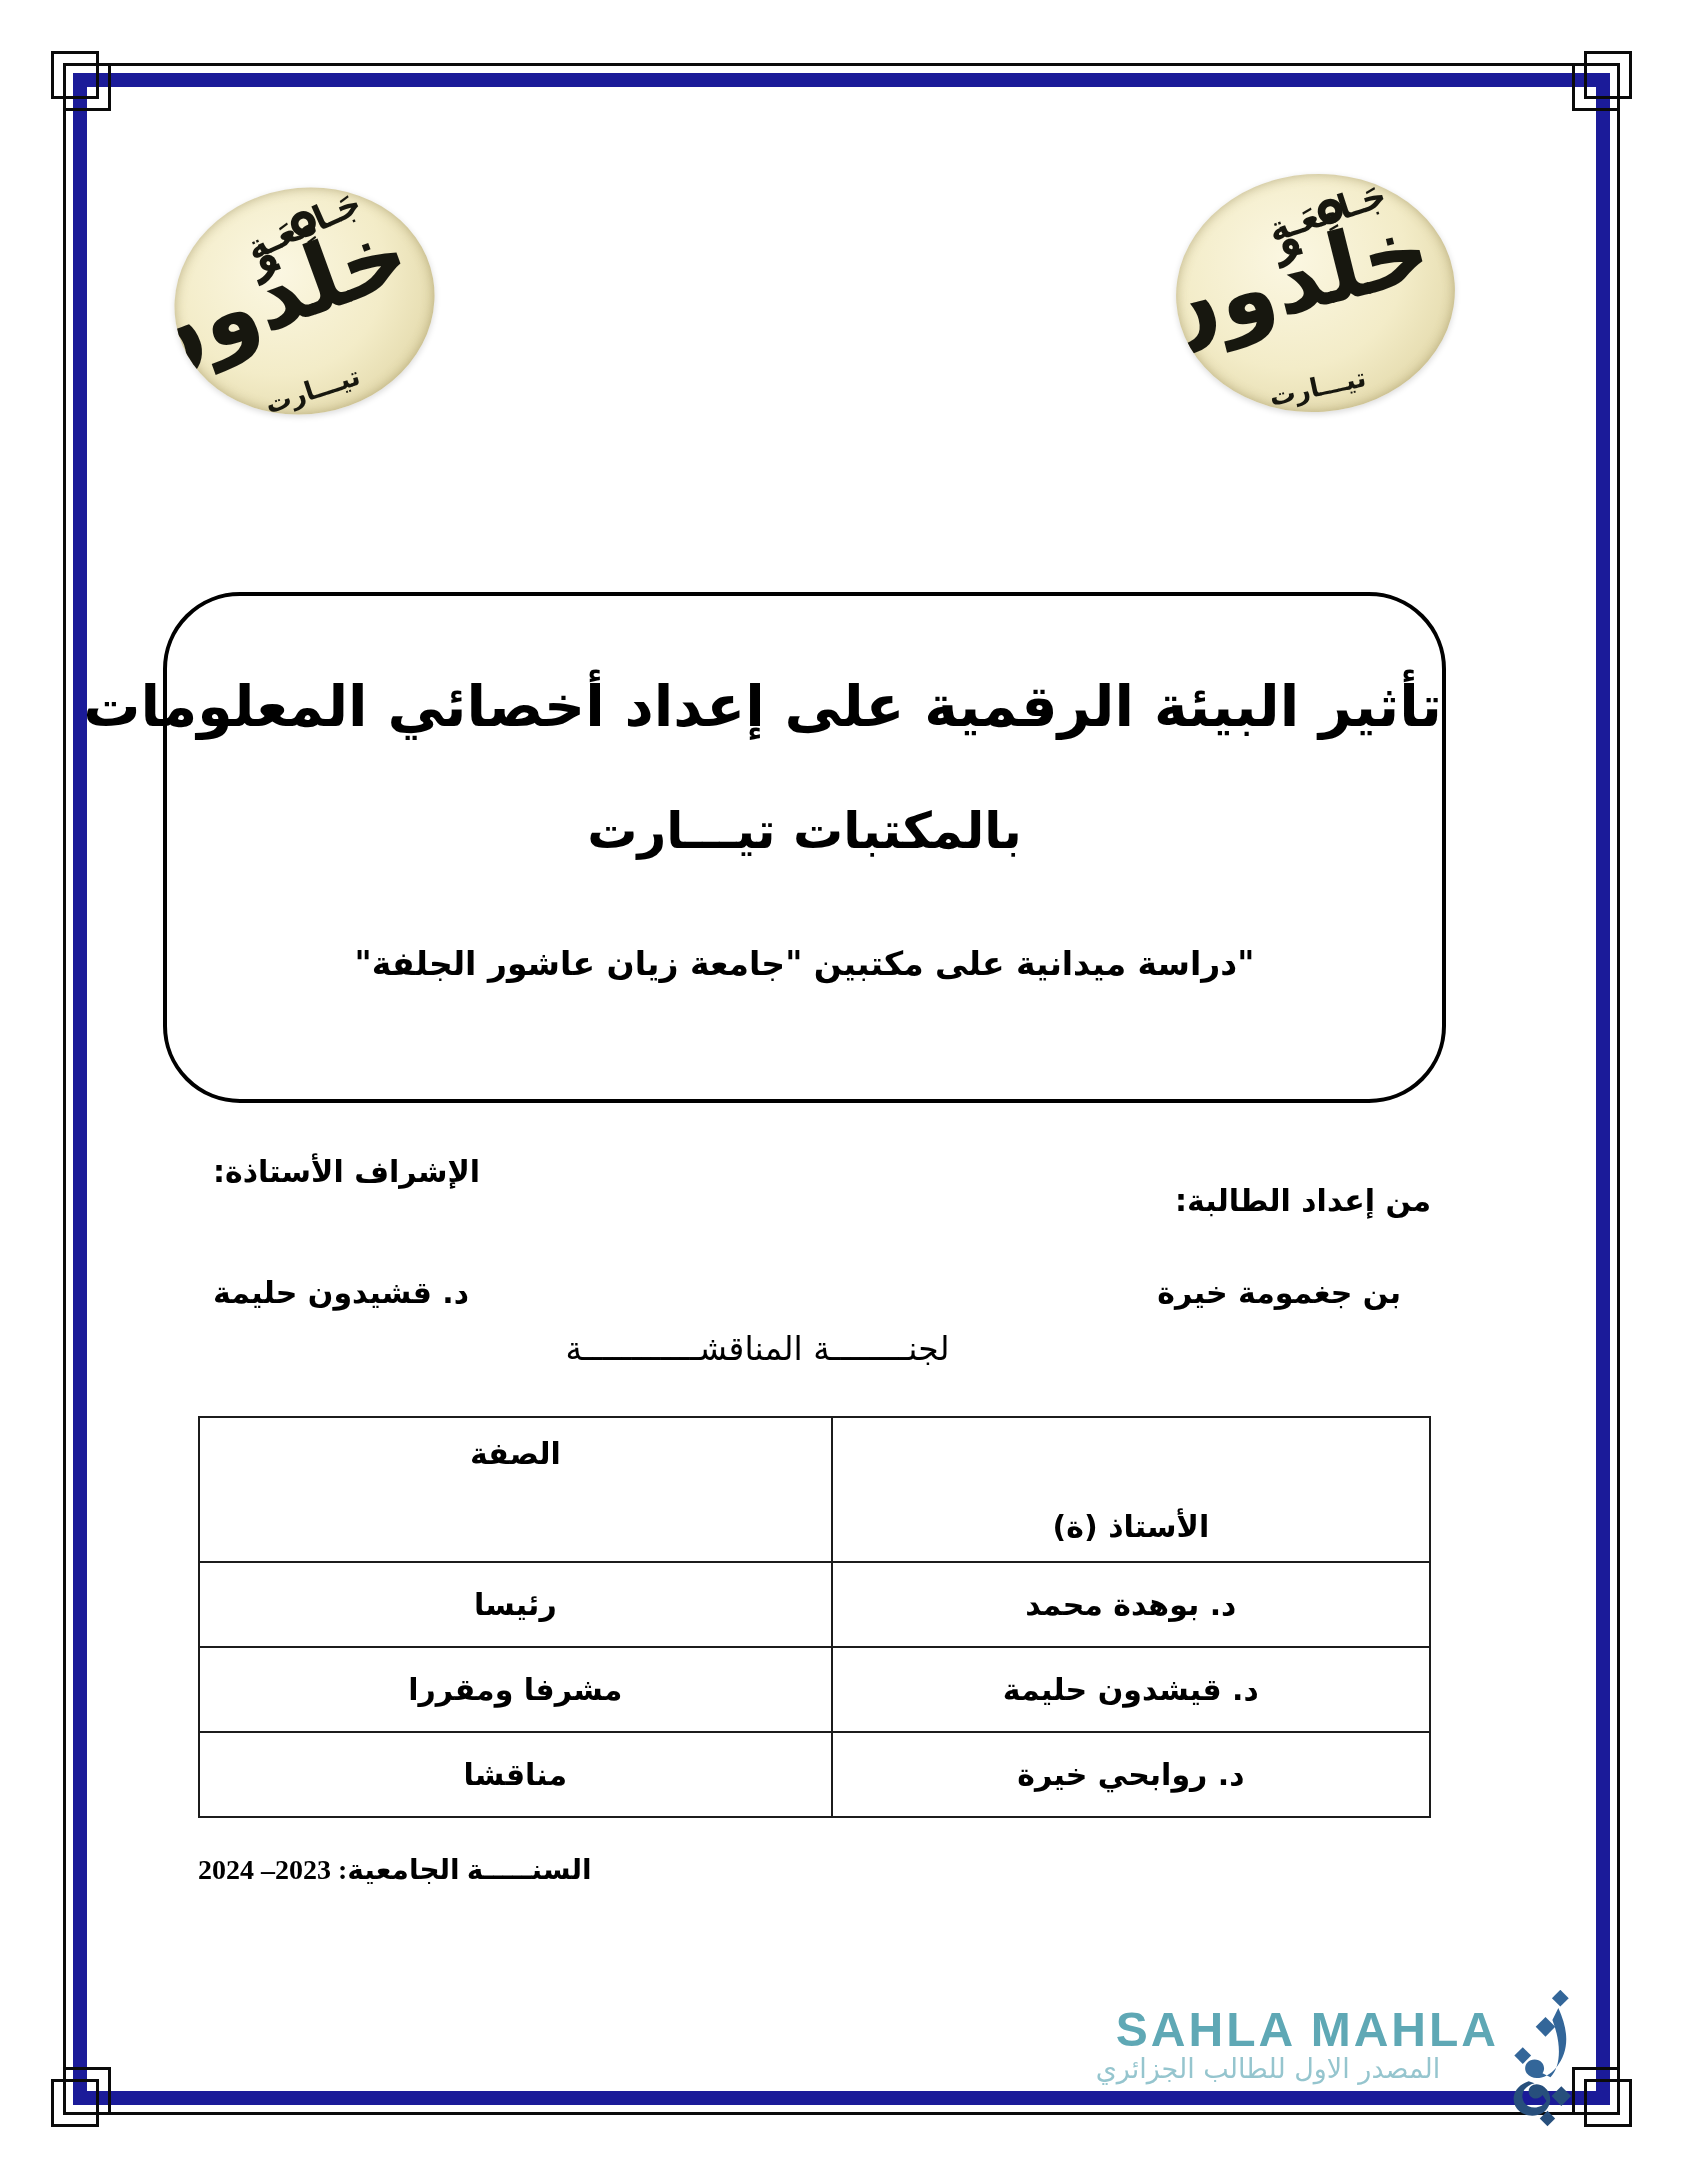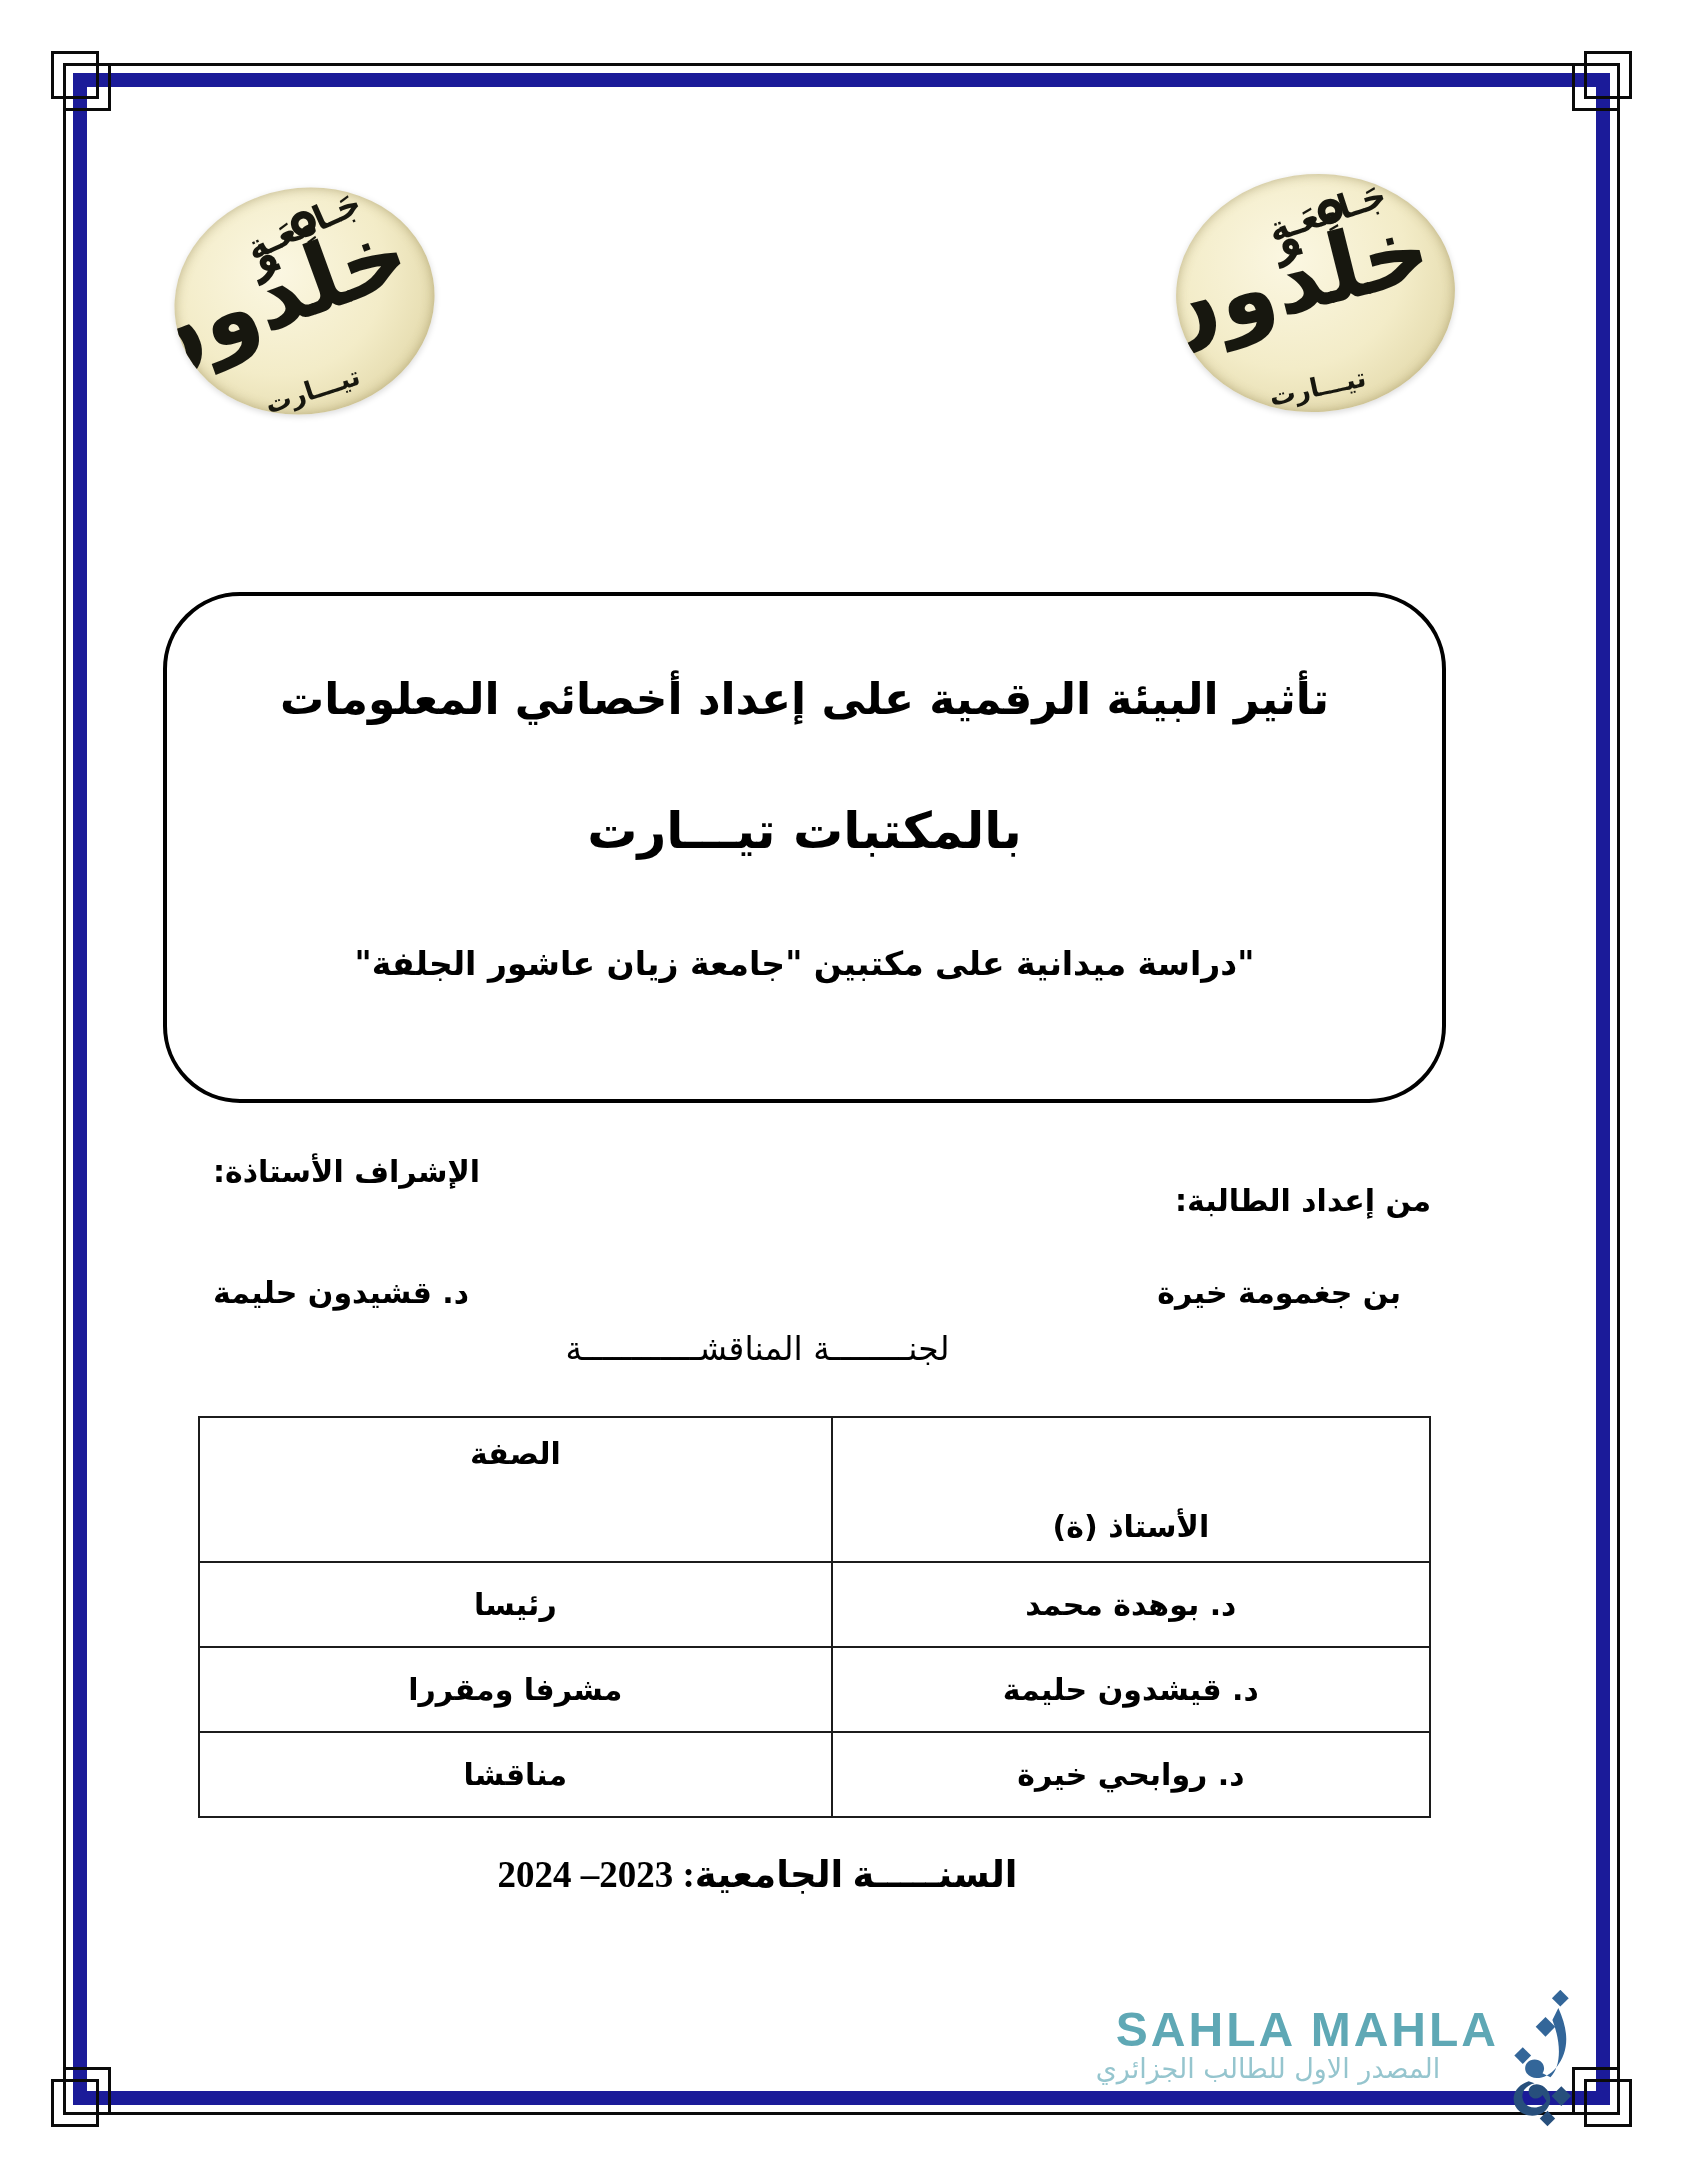--- a/index.html
+++ b/index.html
@@ -56,21 +56,21 @@
   .header-line{
     font-weight:bold;font-size:30px;line-height:75px;white-space:nowrap;
   }
 
   
   .title-box{
     position:absolute;left:163px;top:592px;width:1275px;height:503px;
     border:4px solid #000;border-radius:77px;
     direction:rtl;text-align:center;
   }
-  .title-line1{position:absolute;left:0;right:0;top:77px;font-size:44px;font-weight:bold;white-space:nowrap;text-align:center;}
+  .title-line1{position:absolute;left:0;right:0;top:77px;font-size:57px;font-weight:bold;white-space:nowrap;text-align:center;}
   .title-line2{position:absolute;left:0;right:0;top:206px;font-size:50px;font-weight:bold;white-space:nowrap;}
   .title-sub{position:absolute;left:0;right:0;top:348px;font-size:33px;font-weight:bold;white-space:nowrap;}
 
   
   .prep-label,.prep-name{position:absolute;direction:rtl;font-weight:bold;font-size:30px;white-space:nowrap;}
   .student-label{right:252px;top:1183px;}
   .supervisor-label{left:213px;top:1154px;}
   .student-name{right:282px;top:1275px;}
   .supervisor-name{left:213px;top:1275px;}
 
@@ -91,21 +91,21 @@
   .committee-table thead th{height:125px;}
   .committee-table thead th.prof-h{vertical-align:bottom;padding-bottom:17px;}
   .committee-table thead th.role-h{vertical-align:top;padding-top:18px;}
   .committee-table tbody td{height:83px;vertical-align:middle;}
   .col-prof{width:48.6%;}
   .col-role{width:51.4%;}
 
   
   .year-line{
     position:absolute;left:198px;top:1853px;width:1119px;
-    direction:rtl;text-align:center;font-weight:bold;font-size:37px;
+    direction:rtl;text-align:left;font-weight:bold;font-size:28px;
     font-family:"Liberation Serif","DejaVu Sans",serif;
   }
 
   
   .watermark{
     position:absolute;right:107px;top:2002px;width:554px;height:129px;
     text-align:right;z-index:5;
   }
   .wm-brand{
     display:block;margin-right:77px;

